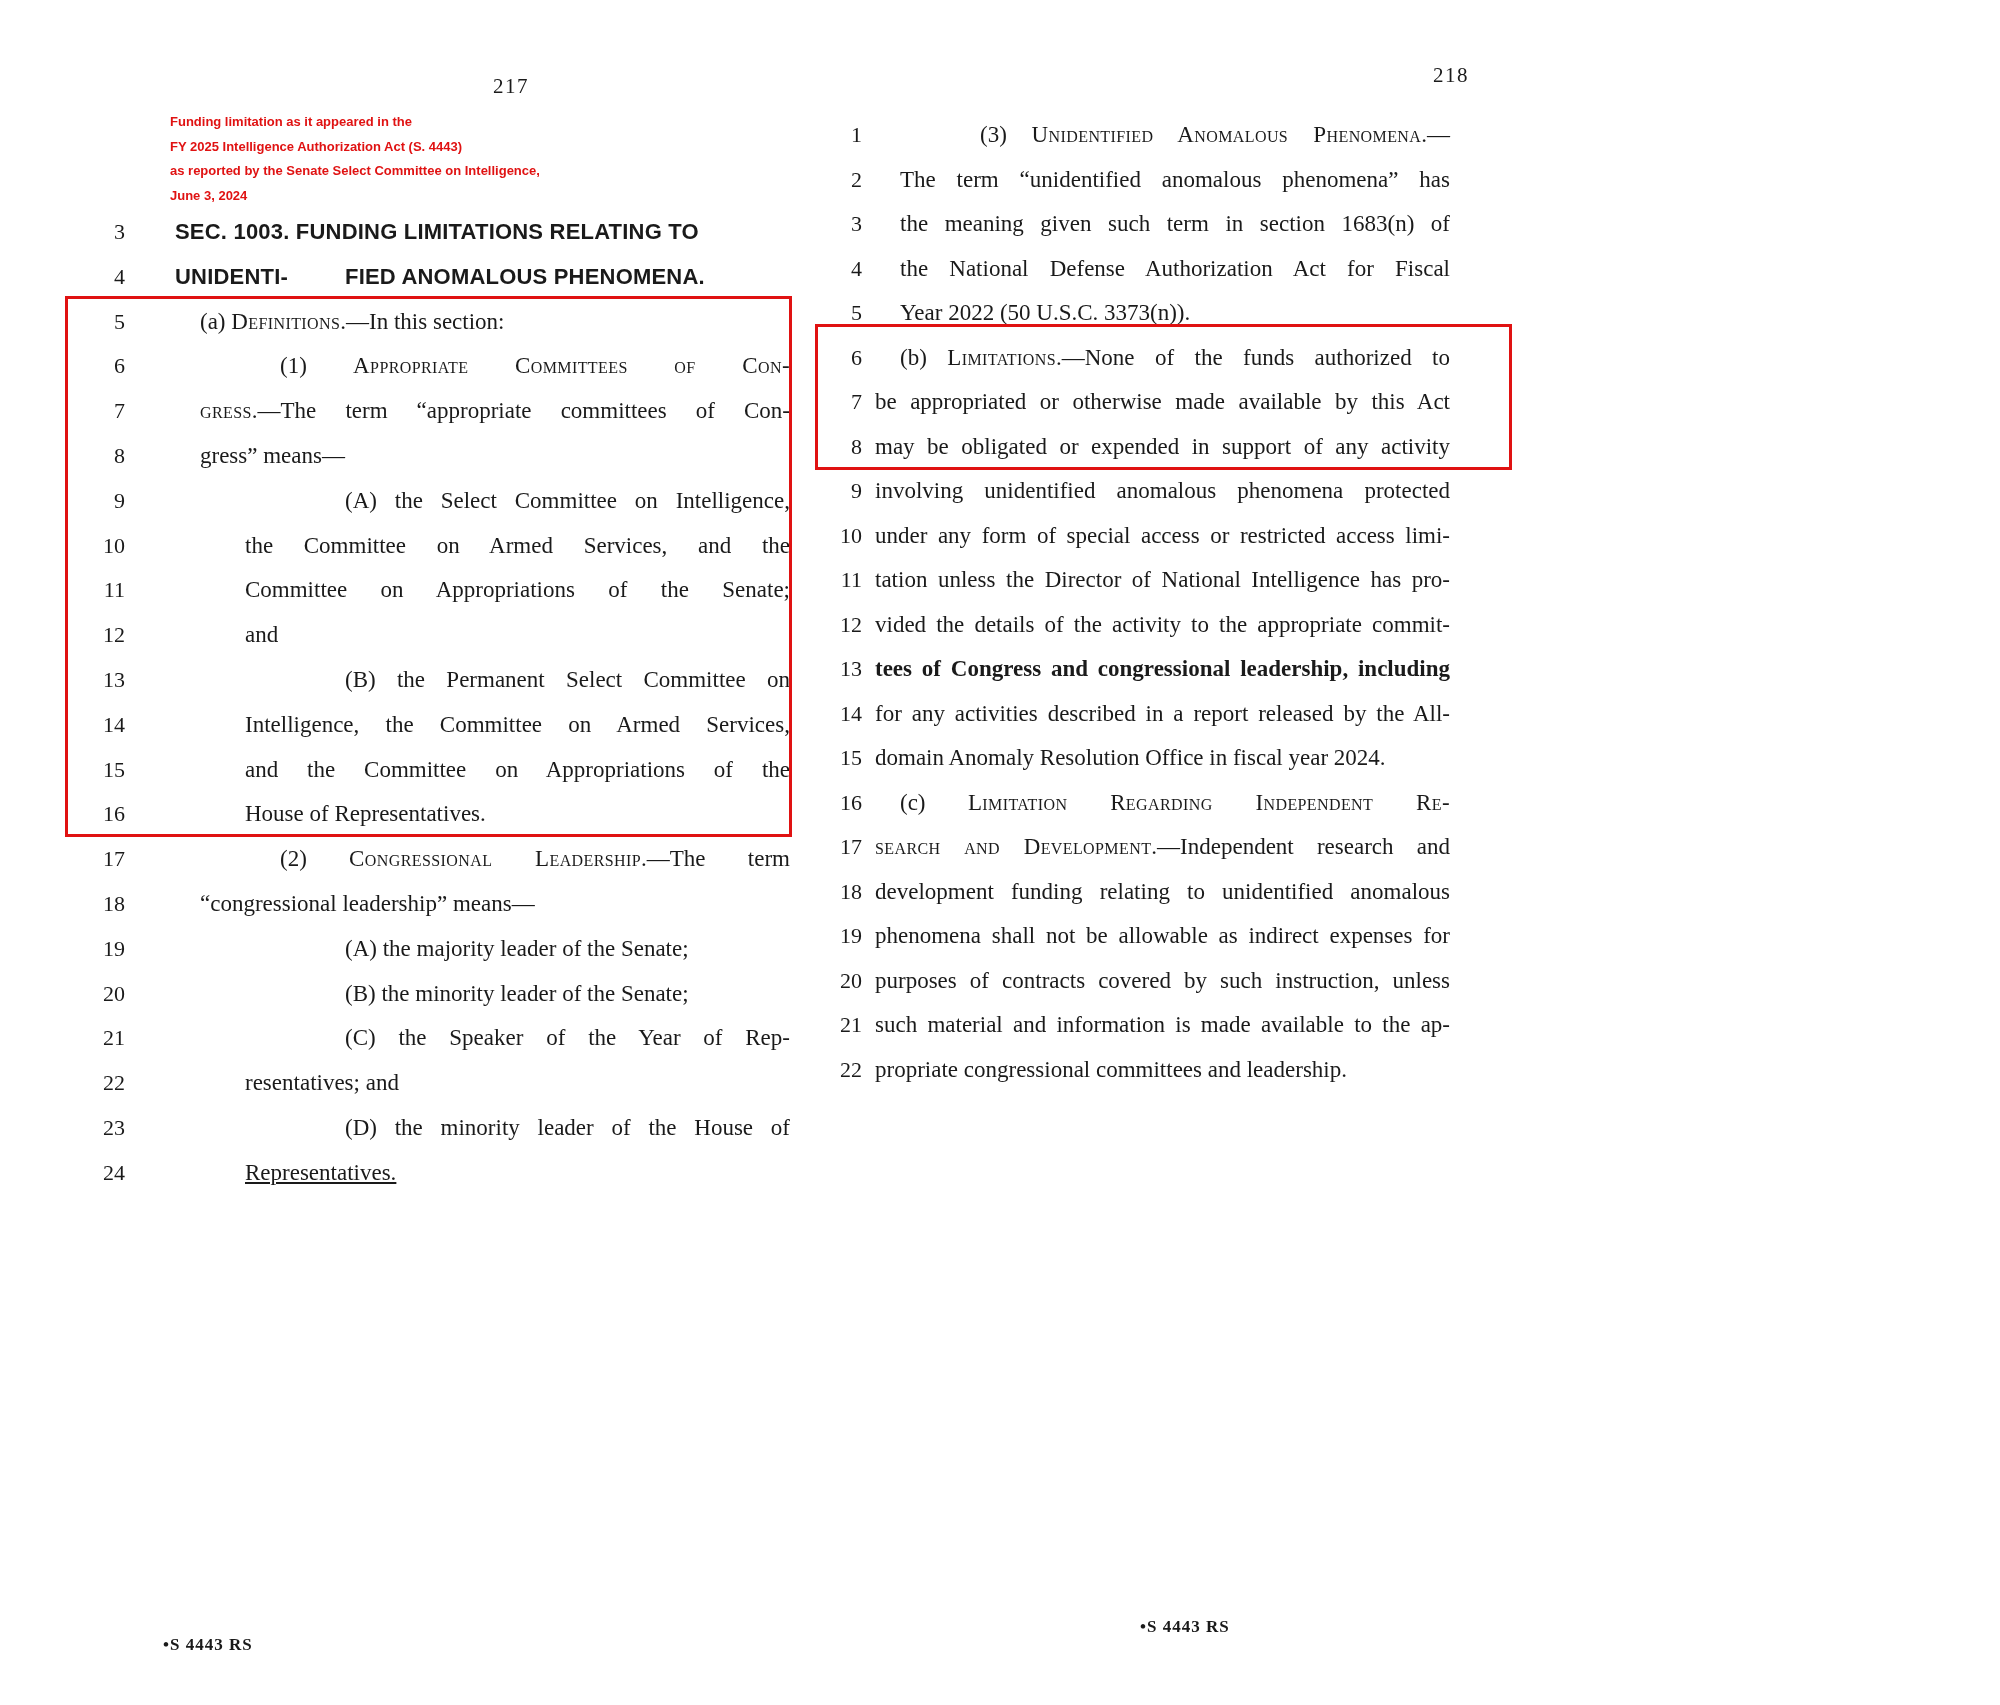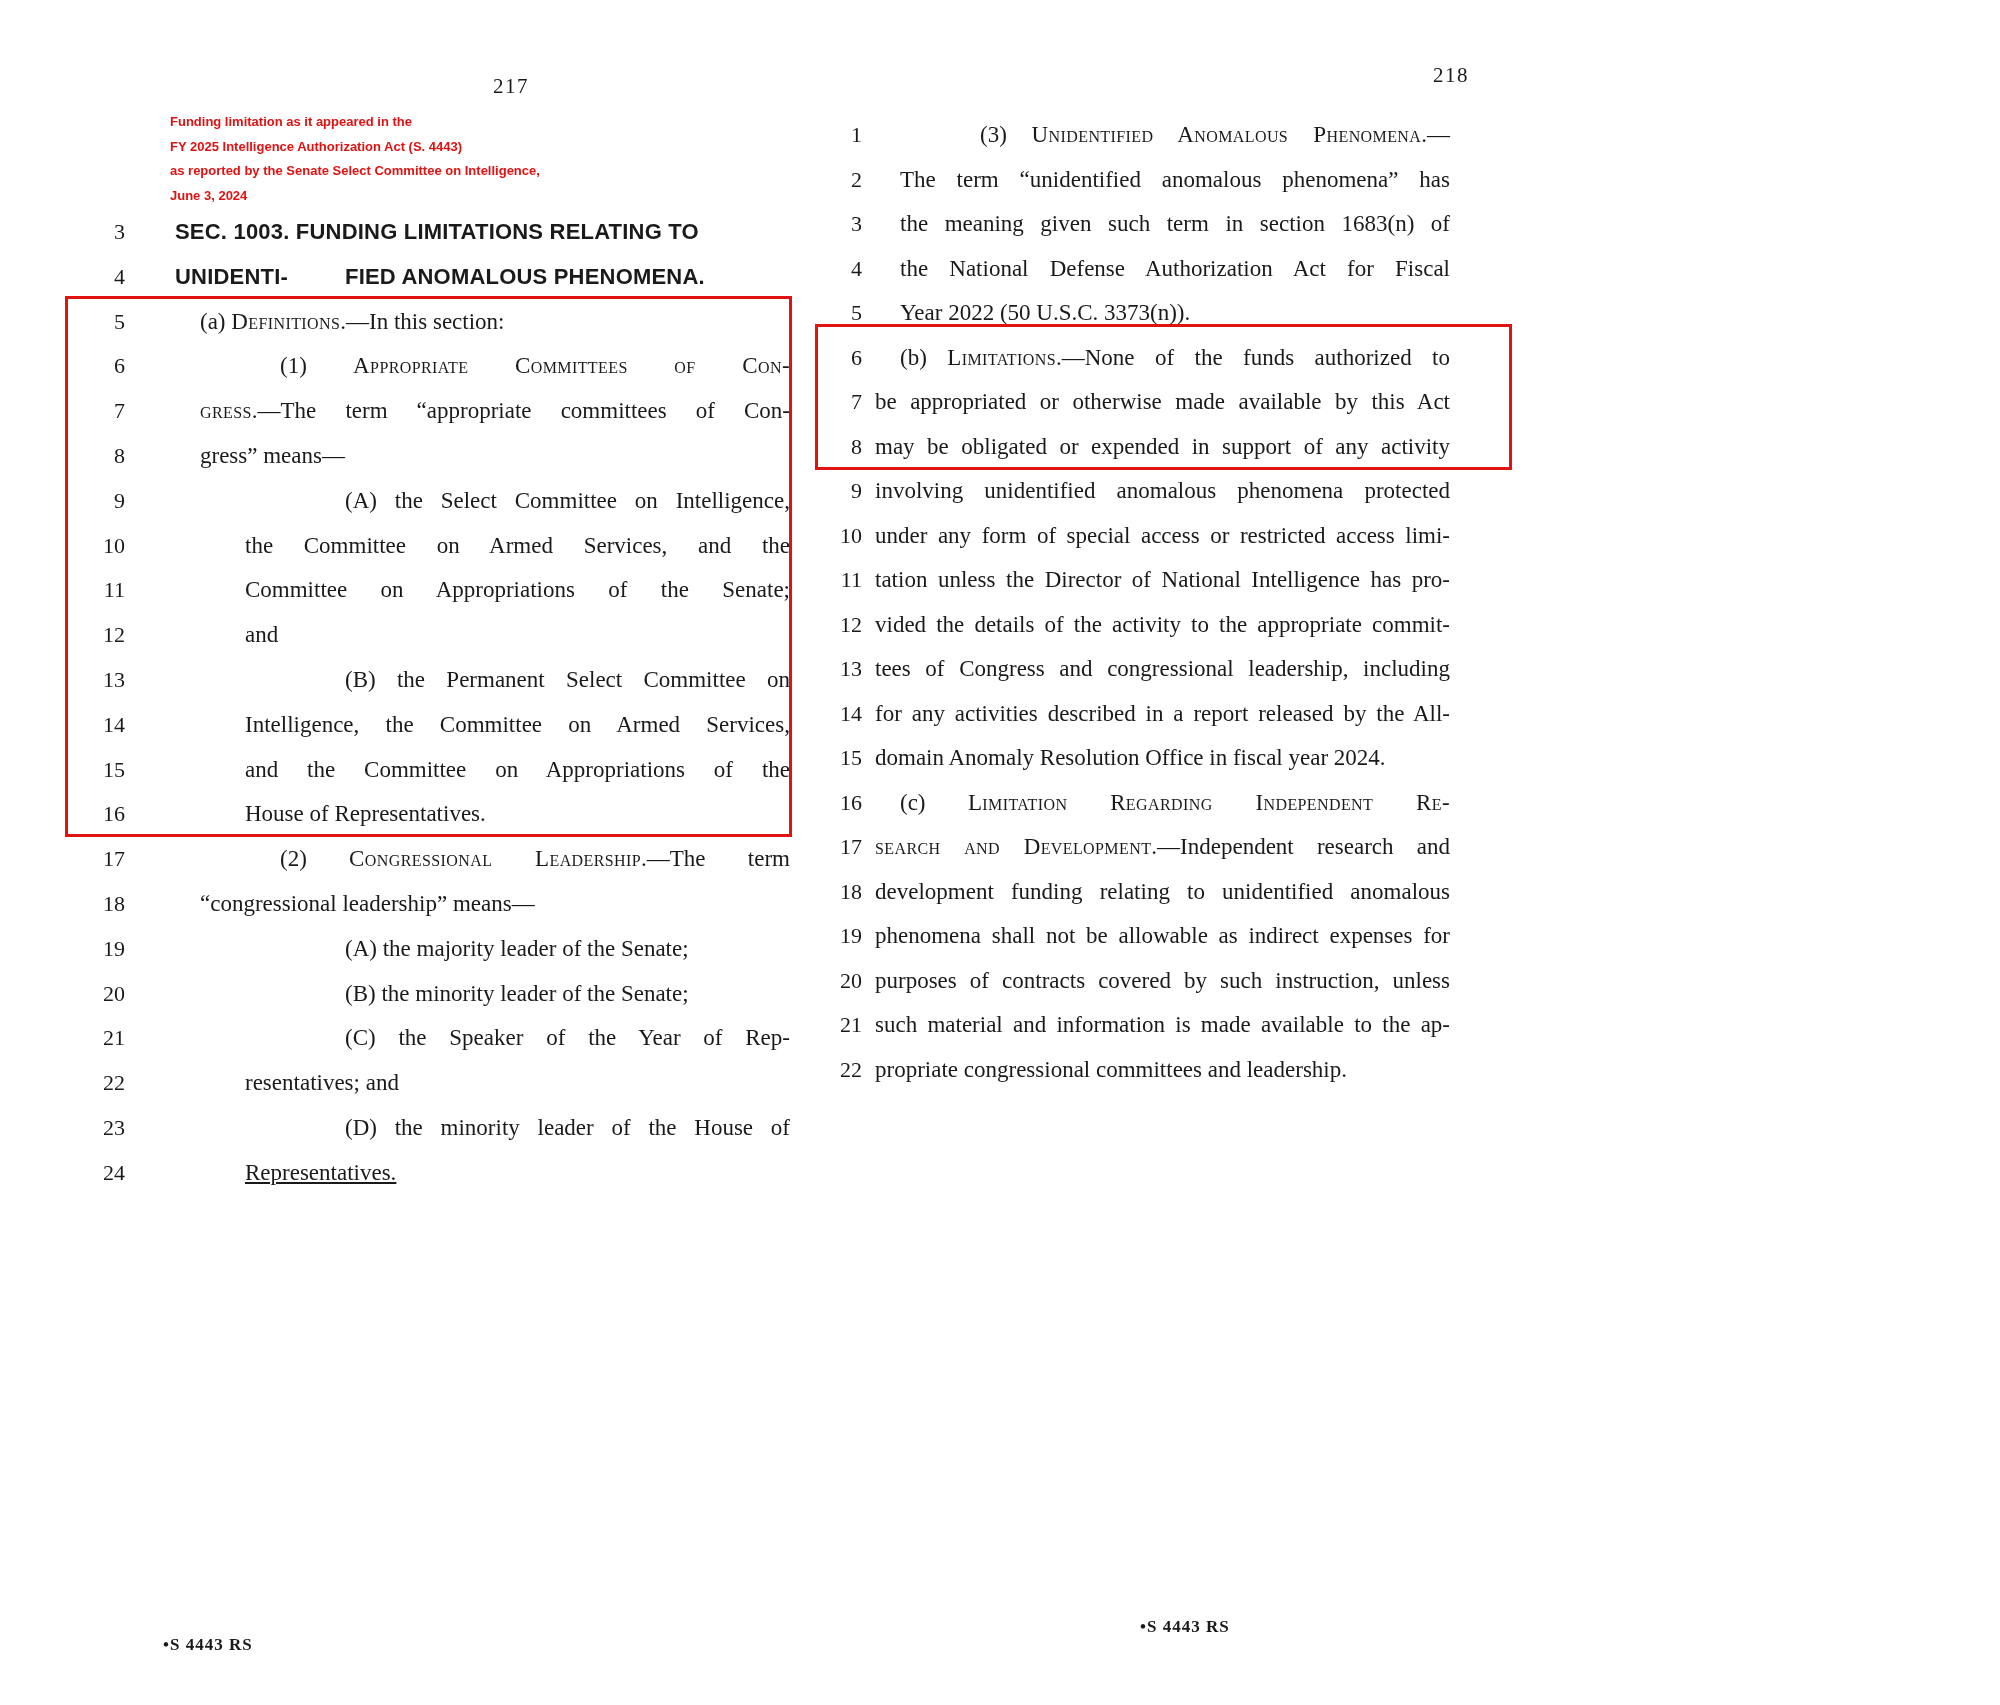--- a/index.html
+++ b/index.html
@@ -202,21 +202,21 @@
         <div class="line">
           <span class="num">11</span>
           <div class="txt just" style="padding-left: 0px;"><span>tation unless the Director of National Intelligence has pro-</span></div>
         </div>
         <div class="line">
           <span class="num">12</span>
           <div class="txt just" style="padding-left: 0px;"><span>vided the details of the activity to the appropriate commit-</span></div>
         </div>
         <div class="line">
           <span class="num">13</span>
-          <div class="txt just" style="padding-left: 0px;"><span>tees of Congress and congressional leadership, including</span></div>
+          <div class="txt just" style="padding-left: 0px; font-weight: bold;"><span>tees of Congress and congressional leadership, including</span></div>
         </div>
         <div class="line">
           <span class="num">14</span>
           <div class="txt just" style="padding-left: 0px;"><span>for any activities described in a report released by the All-</span></div>
         </div>
         <div class="line">
           <span class="num">15</span>
           <div class="txt" style="padding-left: 0px;"><span>domain Anomaly Resolution Office in fiscal year 2024.</span></div>
         </div>
         <div class="line">

